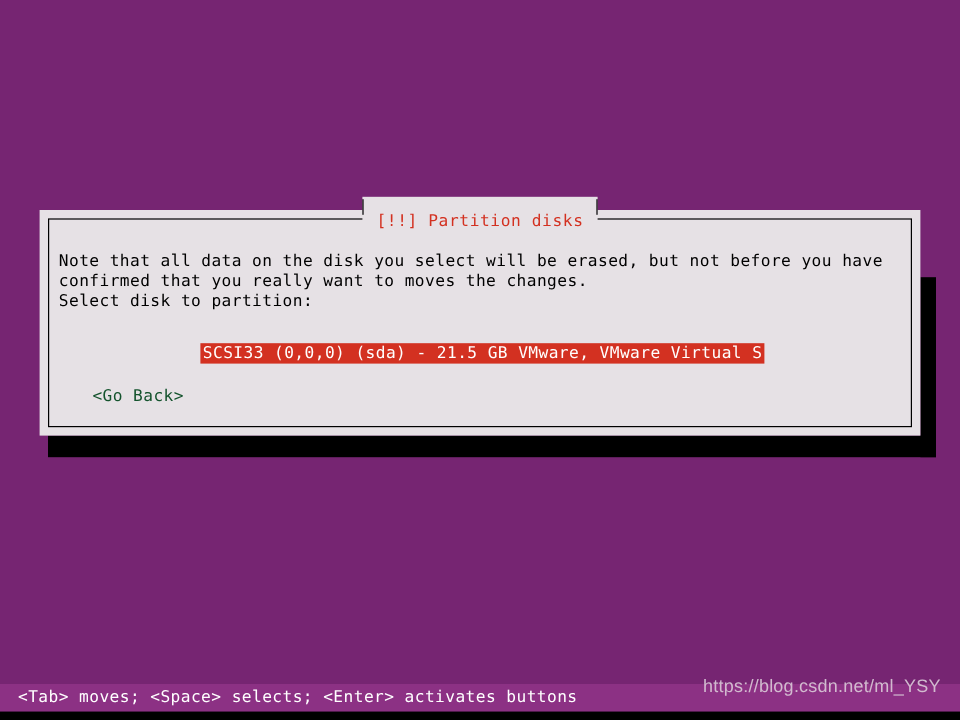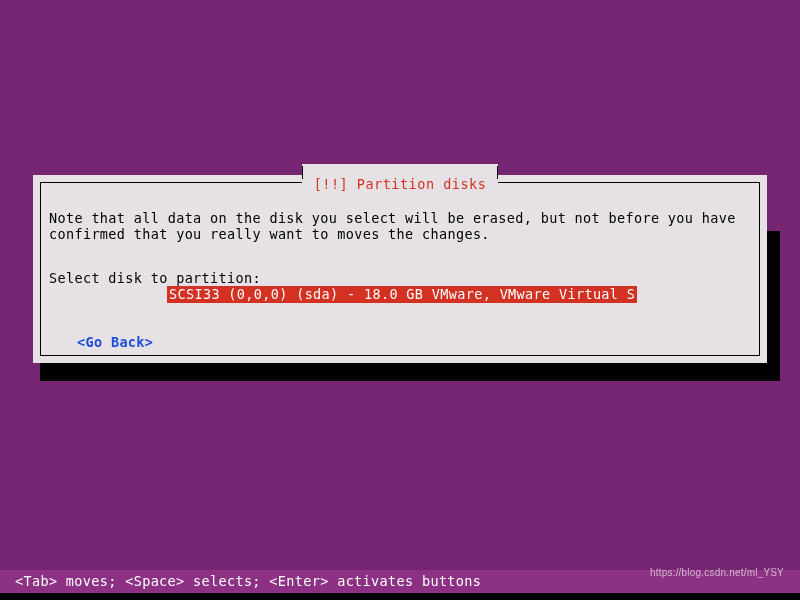--- a/index.html
+++ b/index.html
@@ -114,40 +114,39 @@
     letter-spacing: 0.35px;
     white-space: pre;
   }
   .line {
     position: absolute;
     white-space: pre;
     text-align: right;
   }
   #note-l1    { left: 16px; top: 35px; }
   #note-l2    { left: 16px; top: 51px; }
-  #select-lbl { left: 16px; top: 95px; }
+  #select-lbl { left: 16px; top: 68px; }
 
   #disk-row {
     position: absolute;
     left: 134px;
     top: 111px;
     background: #d33121;
     color: #ffffff;
     padding: 1px 2px 1px 2px;
     white-space: pre;
     line-height: 15px;
   }
 
   #go-back {
     position: absolute;
     left: 44px;
-    top: 159px;
-    color: #1d4ed8;
-    white-space: pre;
-    font-weight: bold;
+    top: 147px;
+    color: #14532d;
+    white-space: pre;
   }
 
   
   #statusbar {
     position: absolute;
     left: 0;
     top: 570px;
     width: 800px;
     height: 23px;
     background: #8c3184;
@@ -168,21 +167,21 @@
     background: #000000;
   }
 
   
   #watermark {
     position: absolute;
     right: 16px;
     top: 564px;
     color: #d8c6d6;
     font-family: "Liberation Sans", "DejaVu Sans", sans-serif;
-    font-size: 10px;
+    font-size: 15px;
     line-height: 18px;
     letter-spacing: 0.2px;
     opacity: 0.92;
     white-space: nowrap;
   }
 </style>
 </head>
 <body>
 
 <div id="screen">
@@ -205,21 +204,21 @@
       </div>
 
       <div id="body">
 
         <div class="line" id="note-l1">Note that all data on the disk you select will be erased, but not before you have</div>
 
         <div class="line" id="note-l2">confirmed that you really want to moves the changes.</div>
 
         <div class="line" id="select-lbl">Select disk to partition:</div>
 
-        <div id="disk-row">SCSI33 (0,0,0) (sda) - 18.0 GB VMware, VMware Virtual S</div>
+        <div id="disk-row">SCSI33 (0,0,0) (sda) - 21.5 GB VMware, VMware Virtual S</div>
 
         <div id="go-back">&lt;Go Back&gt;</div>
 
       </div>
     </div>
   </div>
 
   <div id="statusbar">&lt;Tab&gt; moves; &lt;Space&gt; selects; &lt;Enter&gt; activates buttons</div>
 
   <div id="bottom-strip"></div>

